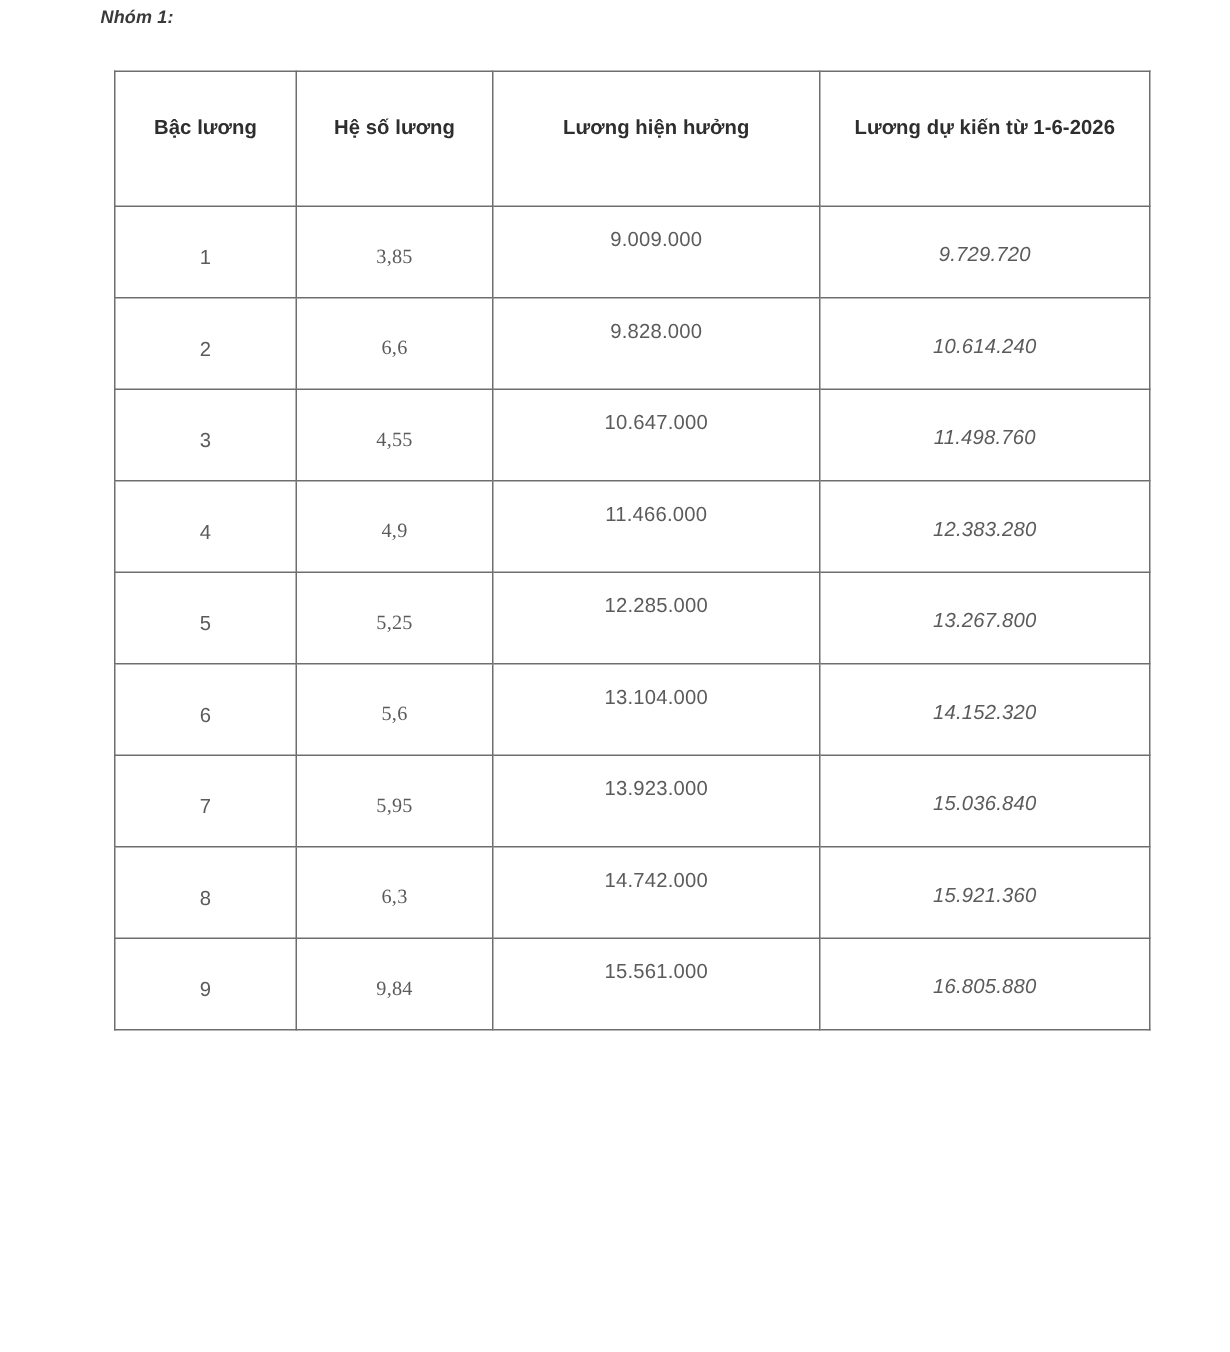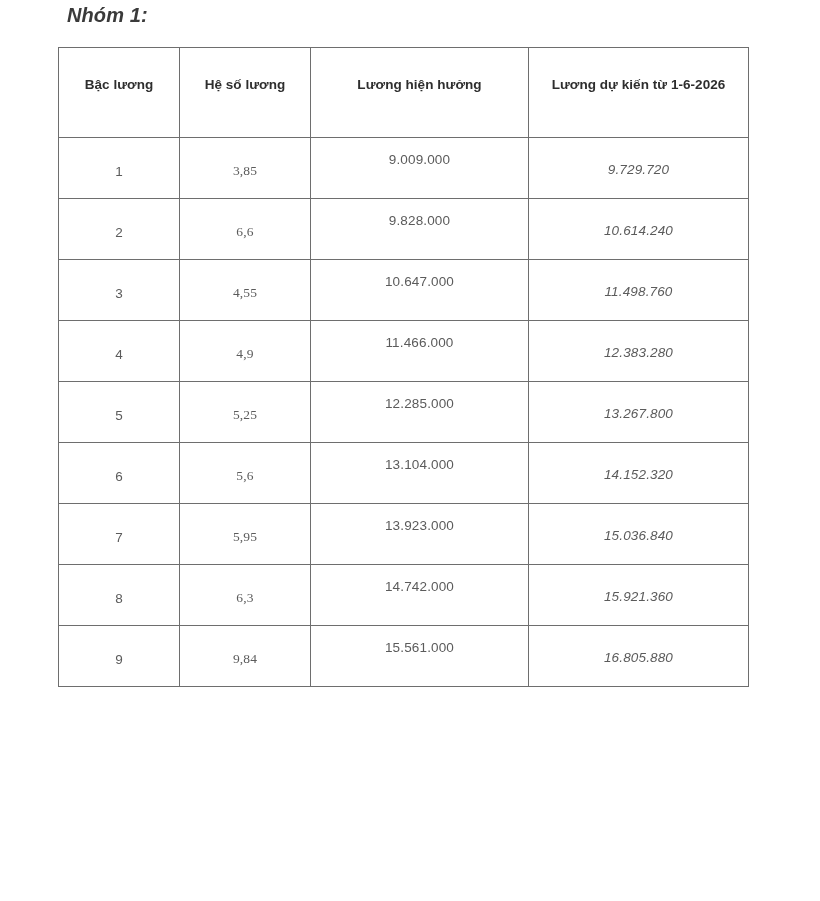--- a/index.html
+++ b/index.html
@@ -22,32 +22,32 @@
     width: 820px;
     height: 901px;
     box-sizing: border-box;
   }
 
   
   .group-title {
     position: absolute;
     left: 67px;
     top: 4px;
-    font-size: 20px;
+    font-size: 12px;
     font-style: italic;
     font-weight: 700;
     letter-spacing: 0.1px;
     color: #3a3a3a;
     white-space: nowrap;
   }
 
   
   .salary-table-wrap {
     position: absolute;
-    left: 58px;
+    left: 76px;
     top: 47px;
     width: 690px;
   }
 
   table.salary-table {
     border-collapse: collapse;
     table-layout: fixed;
     width: 690px;
     background: #fff;
   }

